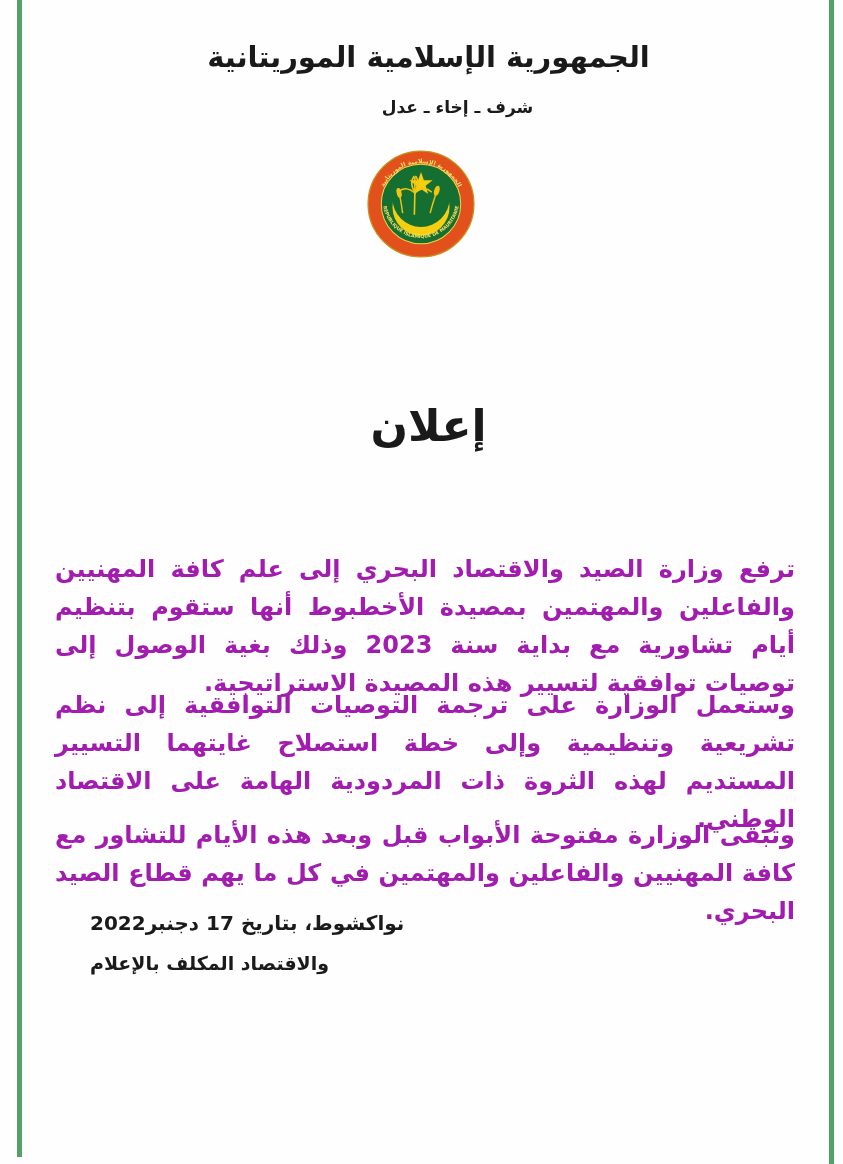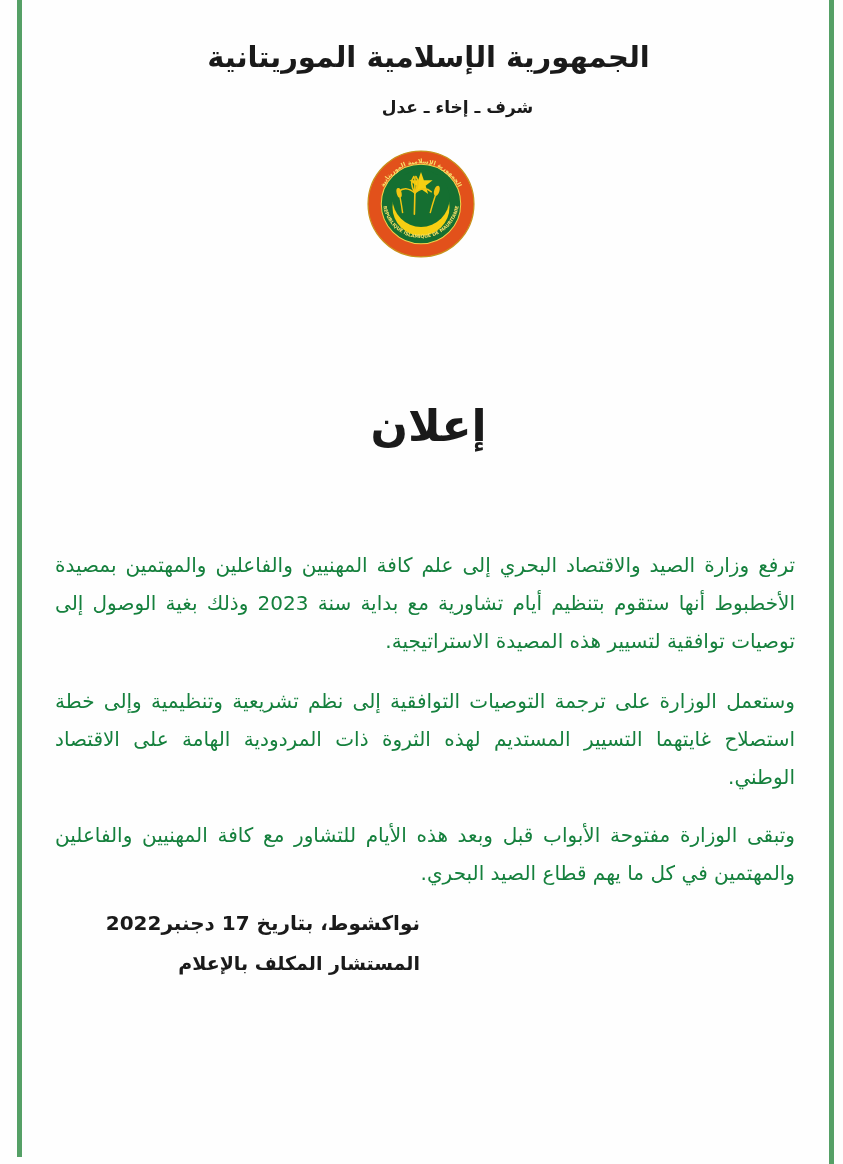--- a/index.html
+++ b/index.html
@@ -23,30 +23,30 @@
   .centered{position:absolute;left:0;width:100%;text-align:center;}
   .country-title{top:40px;font-size:29px;font-weight:bold;letter-spacing:.5px;}
   .motto{top:97px;font-size:17px;font-weight:bold;margin-left:29px;}
   .emblem-wrap{position:absolute;top:150px;left:367px;width:108px;height:108px;}
   .ministry{top:287px;font-size:27px;font-weight:bold;}
   .announcement{top:400px;font-size:44px;font-weight:bold;}
 
   .para{
     position:absolute;left:55px;width:740px;
     direction:rtl;text-align:justify;text-justify:inter-word;
-    font-size:20px;font-weight:normal;line-height:38px;
-    color:#15803d;
+    font-size:24px;font-weight:bold;line-height:38px;
+    color:#a21caf;
   }
   .p1{top:526px;}
   .p2{top:662px;}
   .p3{top:772px;margin-top:44px;}
 
   .sign-block{
     position:absolute;top:911px;left:90px;width:330px;
-    direction:rtl;text-align:right;
+    direction:rtl;text-align:left;
   }
   .date-line{font-size:20px;font-weight:bold;}
   .signature-line{margin-top:17px;font-size:19px;font-weight:bold;}
 </style>
 </head>
 <body>
 
 <div class="page">
 
   <div class="green-stripe stripe-left"></div>
@@ -101,16 +101,16 @@
   <div class="centered announcement">إعلان</div>
 
   <p class="para p1">ترفع وزارة الصيد والاقتصاد البحري إلى علم كافة المهنيين والفاعلين والمهتمين بمصيدة الأخطبوط أنها ستقوم بتنظيم أيام تشاورية مع بداية سنة 2023 وذلك بغية الوصول إلى توصيات توافقية لتسيير هذه المصيدة الاستراتيجية.</p>
 
   <p class="para p2">وستعمل الوزارة على ترجمة التوصيات التوافقية إلى نظم تشريعية وتنظيمية وإلى خطة استصلاح غايتهما التسيير المستديم لهذه الثروة ذات المردودية الهامة على الاقتصاد الوطني.</p>
 
   <p class="para p3">وتبقى الوزارة مفتوحة الأبواب قبل وبعد هذه الأيام للتشاور مع كافة المهنيين والفاعلين والمهتمين في كل ما يهم قطاع الصيد البحري.</p>
 
   <div class="sign-block">
     <div class="date-line">نواكشوط، بتاريخ 17 دجنبر2022</div>
-    <div class="signature-line">المستشار المكلف بالإعلام</div>
+    <div class="signature-line">والاقتصاد المكلف بالإعلام</div>
   </div>
 
 </div>
 
 </body></html>

